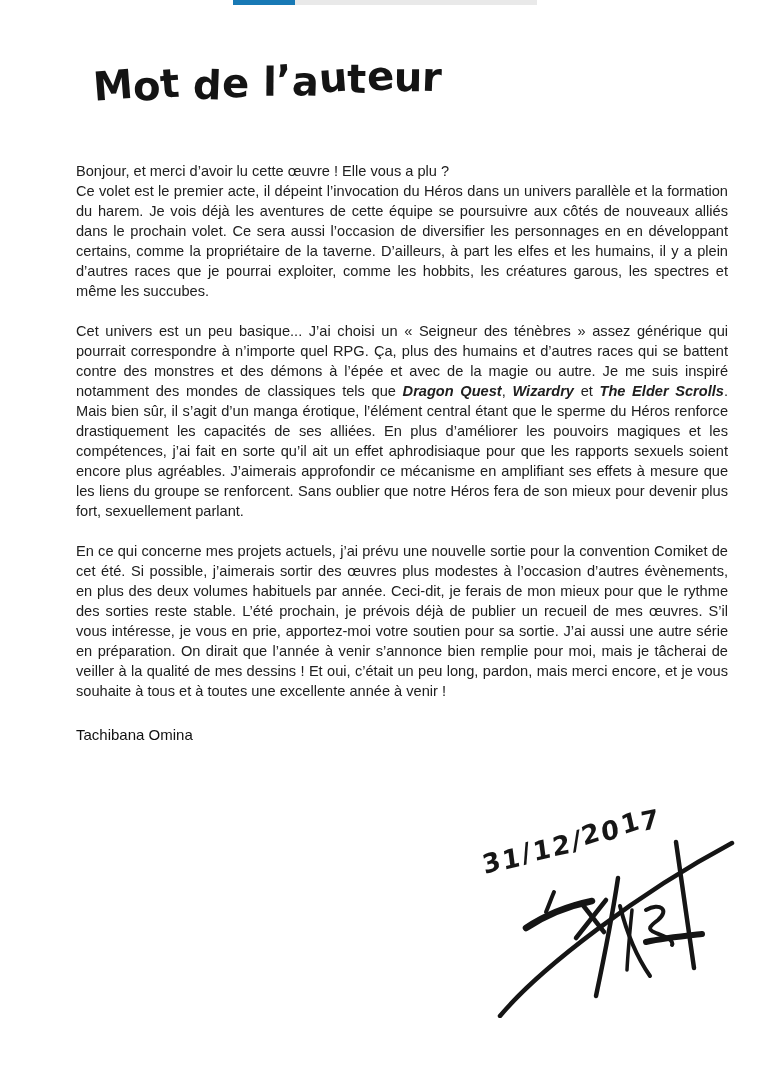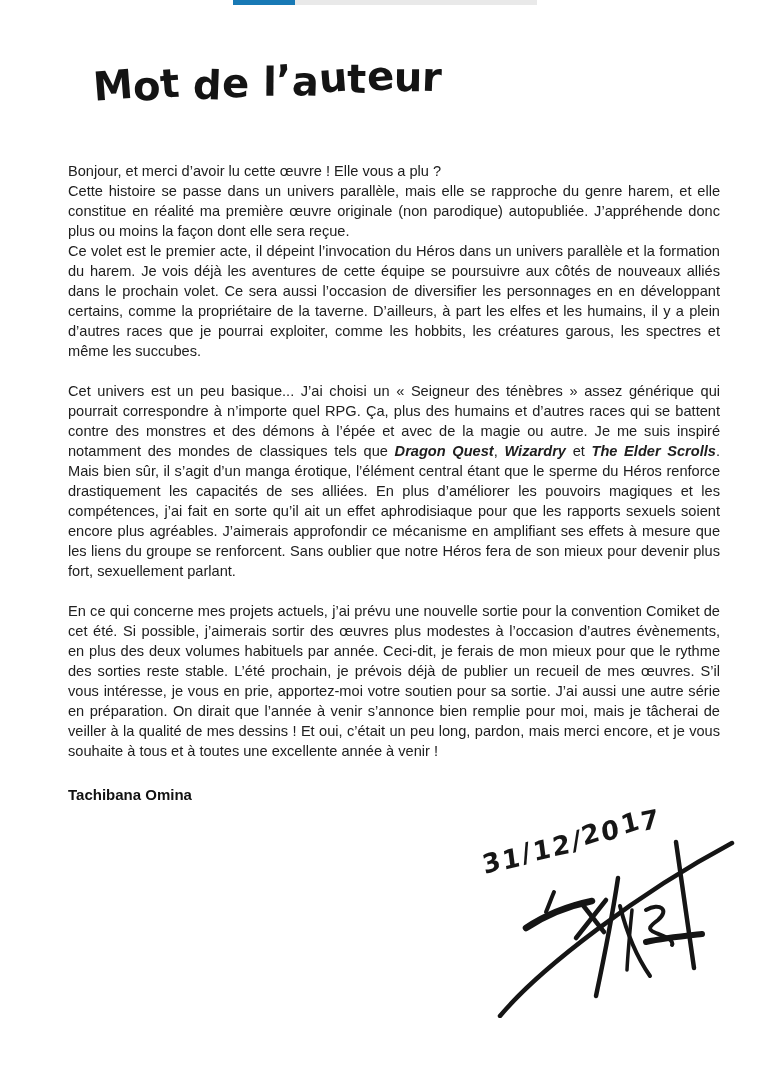--- a/index.html
+++ b/index.html
@@ -21,29 +21,29 @@
     font-size:40px; color:#141414; letter-spacing:0px;
     transform:rotate(-2deg); transform-origin:left bottom; white-space:nowrap;
   }
   .hw span { display:inline-block; white-space:pre; }
   .hw span:nth-child(2n)   { transform:rotate(2.5deg) translateY(1px); }
   .hw span:nth-child(2n+1) { transform:rotate(-2.5deg) translateY(-1px); }
   .hw span:nth-child(5n)   { transform:rotate(4deg) translateY(2px); }
 
   
   .content {
-    position:absolute; left:68px; top:161px; width:652px;
+    position:absolute; left:76px; top:161px; width:652px;
     color:#202020; font-size:14.6px; line-height:20px; text-align:justify;
   }
   .para { margin:0; }
   .para-group { margin:0 0 20px 0; }
   .bold-italic { font-weight:bold; font-style:italic; }
 
   .author {
-    font-weight:bold; font-size:15px; color:#111;
+    font-weight:normal; font-size:15px; color:#111;
     margin-top:24px; text-align:left;
   }
 
   
   .date {
     position:absolute; left:483px; top:851px;
     font-family:"DejaVu Sans", sans-serif; font-weight:bold;
     font-size:26px; color:#161616; letter-spacing:2px; white-space:nowrap;
     transform:rotate(-16deg) skewX(-6deg); transform-origin:left center;
   }
@@ -59,21 +59,20 @@
 
   <div class="topbar-seg topbar-blue" style="background: rgb(24, 121, 181);"></div>
   <div class="topbar-seg topbar-gray" style="background: rgb(233, 233, 233);"></div>
 
   <div class="title hw"><span>M</span><span>o</span><span>t</span><span> </span><span>d</span><span>e</span><span> </span><span>l</span><span>’</span><span>a</span><span>u</span><span>t</span><span>e</span><span>u</span><span>r</span></div>
 
   <div class="content">
 
     <div class="para-group">
         <p class="para"><span>Bonjour, et merci d’avoir lu cette œuvre ! Elle vous a plu ?</span></p>
-        <p class="para"><span>Cette histoire se passe dans un univers parallèle, mais elle se rapproche du genre harem, et elle constitue en réalité ma première œuvre originale (non parodique) autopubliée. J’appréhende donc plus ou moins la façon dont elle sera reçue.</span></p>
         <p class="para"><span>Ce volet est le premier acte, il dépeint l’invocation du Héros dans un univers parallèle et la formation du harem. Je vois déjà les aventures de cette équipe se poursuivre aux côtés de nouveaux alliés dans le prochain volet. Ce sera aussi l’occasion de diversifier les personnages en en développant certains, comme la propriétaire de la taverne. D’ailleurs, à part les elfes et les humains, il y a plein d’autres races que je pourrai exploiter, comme les hobbits, les créatures garous, les spectres et même les succubes.</span></p>
       </div>
       <div class="para-group">
         <p class="para"><span>Cet univers est un peu basique... J’ai choisi un « Seigneur des ténèbres » assez générique qui pourrait correspondre à n’importe quel RPG. Ça, plus des humains et d’autres races qui se battent contre des monstres et des démons à l’épée et avec de la magie ou autre. Je me suis inspiré notamment des mondes de classiques tels que </span><span class="bold-italic">Dragon Quest</span><span>, </span><span class="bold-italic">Wizardry</span><span> et </span><span class="bold-italic">The Elder Scrolls</span><span>. Mais bien sûr, il s’agit d’un manga érotique, l’élément central étant que le sperme du Héros renforce drastiquement les capacités de ses alliées. En plus d’améliorer les pouvoirs magiques et les compétences, j’ai fait en sorte qu’il ait un effet aphrodisiaque pour que les rapports sexuels soient encore plus agréables. J’aimerais approfondir ce mécanisme en amplifiant ses effets à mesure que les liens du groupe se renforcent. Sans oublier que notre Héros fera de son mieux pour devenir plus fort, sexuellement parlant.</span></p>
       </div>
       <div class="para-group">
         <p class="para"><span>En ce qui concerne mes projets actuels, j’ai prévu une nouvelle sortie pour la convention Comiket de cet été. Si possible, j’aimerais sortir des œuvres plus modestes à l’occasion d’autres évènements, en plus des deux volumes habituels par année. Ceci-dit, je ferais de mon mieux pour que le rythme des sorties reste stable. L’été prochain, je prévois déjà de publier un recueil de mes œuvres. S’il vous intéresse, je vous en prie, apportez-moi votre soutien pour sa sortie. J’ai aussi une autre série en préparation. On dirait que l’année à venir s’annonce bien remplie pour moi, mais je tâcherai de veiller à la qualité de mes dessins ! Et oui, c’était un peu long, pardon, mais merci encore, et je vous souhaite à tous et à toutes une excellente année à venir !</span></p>
       </div>
       <div class="author">Tachibana Omina</div>
   </div>

